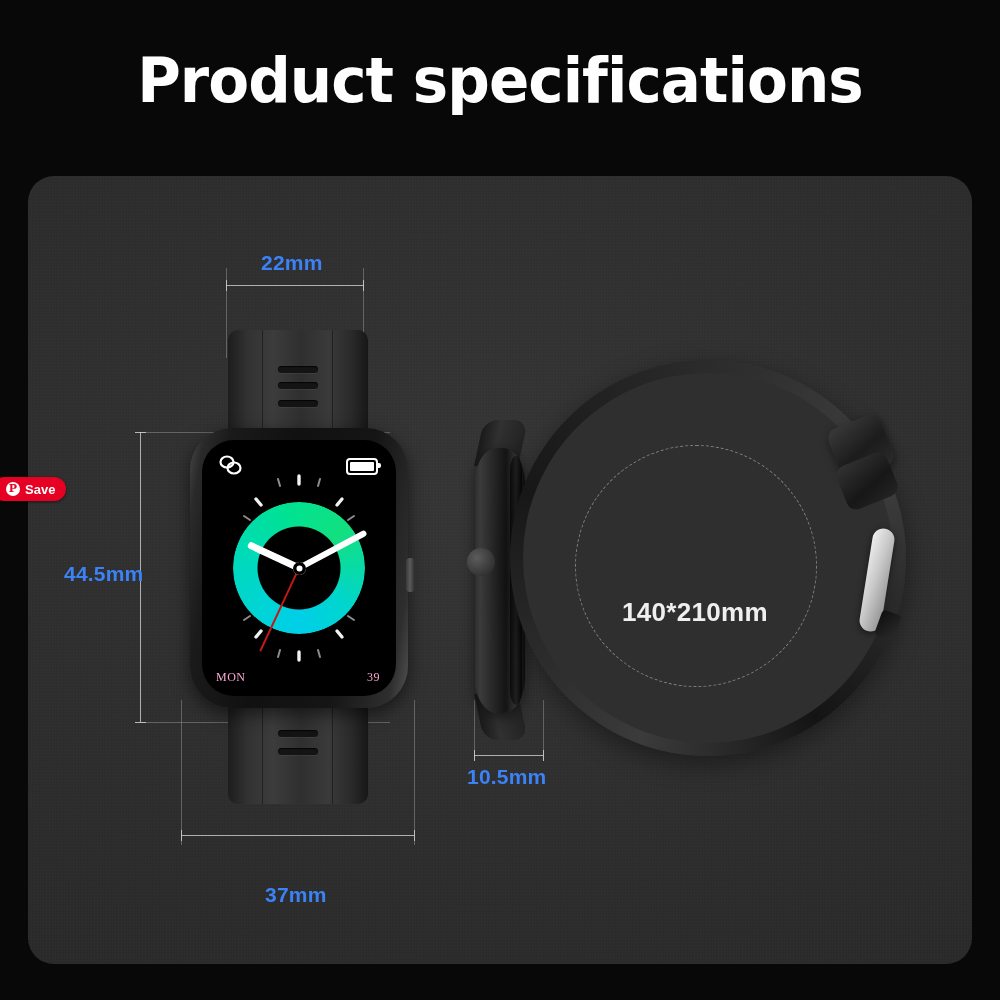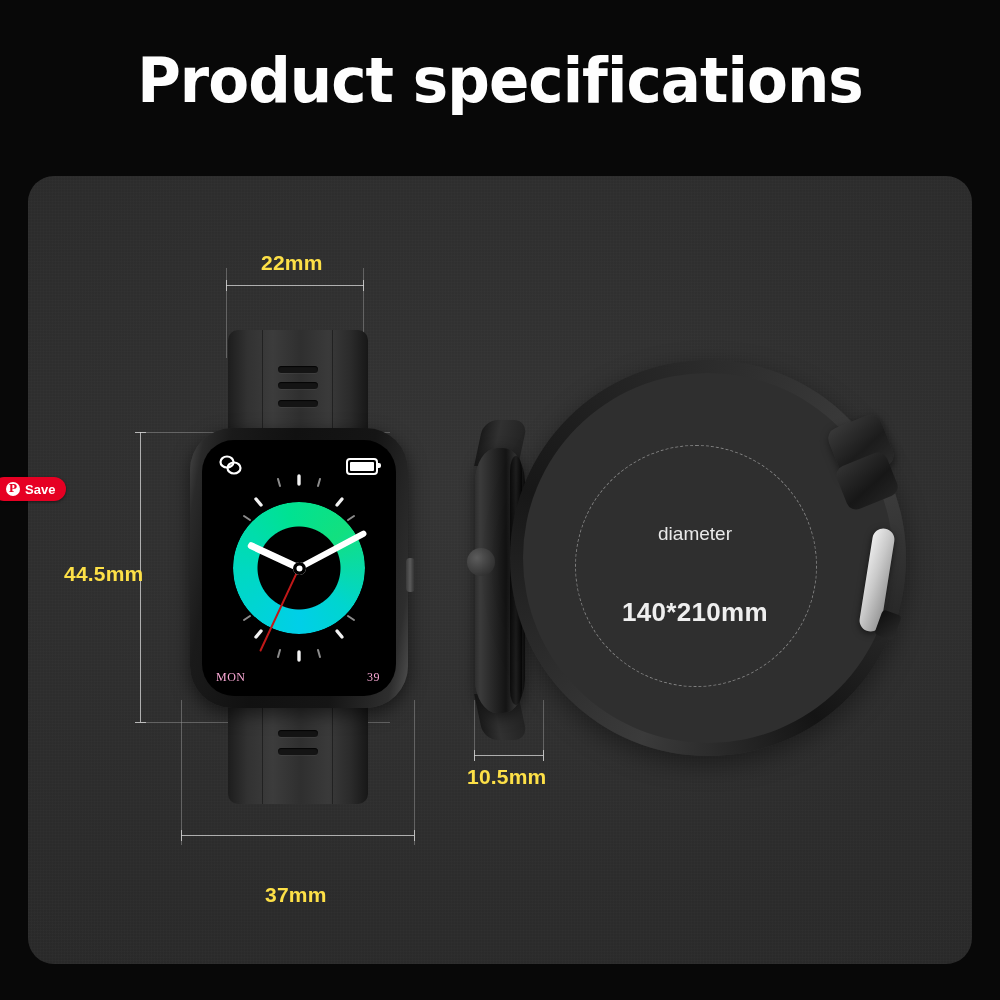--- a/index.html
+++ b/index.html
@@ -47,21 +47,21 @@
   .gl{position:absolute;background:#8e8e8e;opacity:.55;}
   .gl.v{width:1px;}
   .gl.h{height:1px;}
   .dim-line{position:absolute;background:#cfcfcf;opacity:.8;}
   .dim-line.h{height:1px;}
   .dim-line.v{width:1px;}
   .cap{position:absolute;background:#cfcfcf;opacity:.85;}
   .cap.v{width:1px;height:11px;}
   .cap.h{height:1px;width:11px;}
   .dim-label{
-    position:absolute;color:#fde047;font-size:21px;font-weight:bold;
+    position:absolute;color:#3b82f6;font-size:21px;font-weight:bold;
     letter-spacing:.2px;white-space:nowrap;
   }
   
   .watch-front{position:absolute;left:150px;top:330px;width:290px;height:470px;}
   .strap{
     position:absolute;left:78px;width:140px;
     background:linear-gradient(90deg,#1d1d1d 0%,#323232 14%,#3c3c3c 32%,#2f2f2f 52%,#3a3a3a 72%,#2a2a2a 88%,#171717 100%);
   }
   .strap-top{top:0px;height:118px;border-radius:10px 10px 4px 4px;}
   .strap-bot{top:362px;height:112px;border-radius:4px 4px 10px 10px;}
@@ -299,20 +299,19 @@
   <div class="side-strap b"></div>
   <div class="side-body">
     <div class="side-glass"></div>
   </div>
   <div class="side-crown"></div>
 </div>
 
 <div class="loop"></div>
 <div class="dashed-circle"></div>
 <div class="wrist-text">
-  <div>diameter</div>
 </div>
 <div class="wrist-size">140*210mm</div>
 
 <div class="keeper"></div>
 <div class="keeper2"></div>
 <div class="buckle"></div>
 <div class="buckle-tip"></div>
 
 </body></html>

